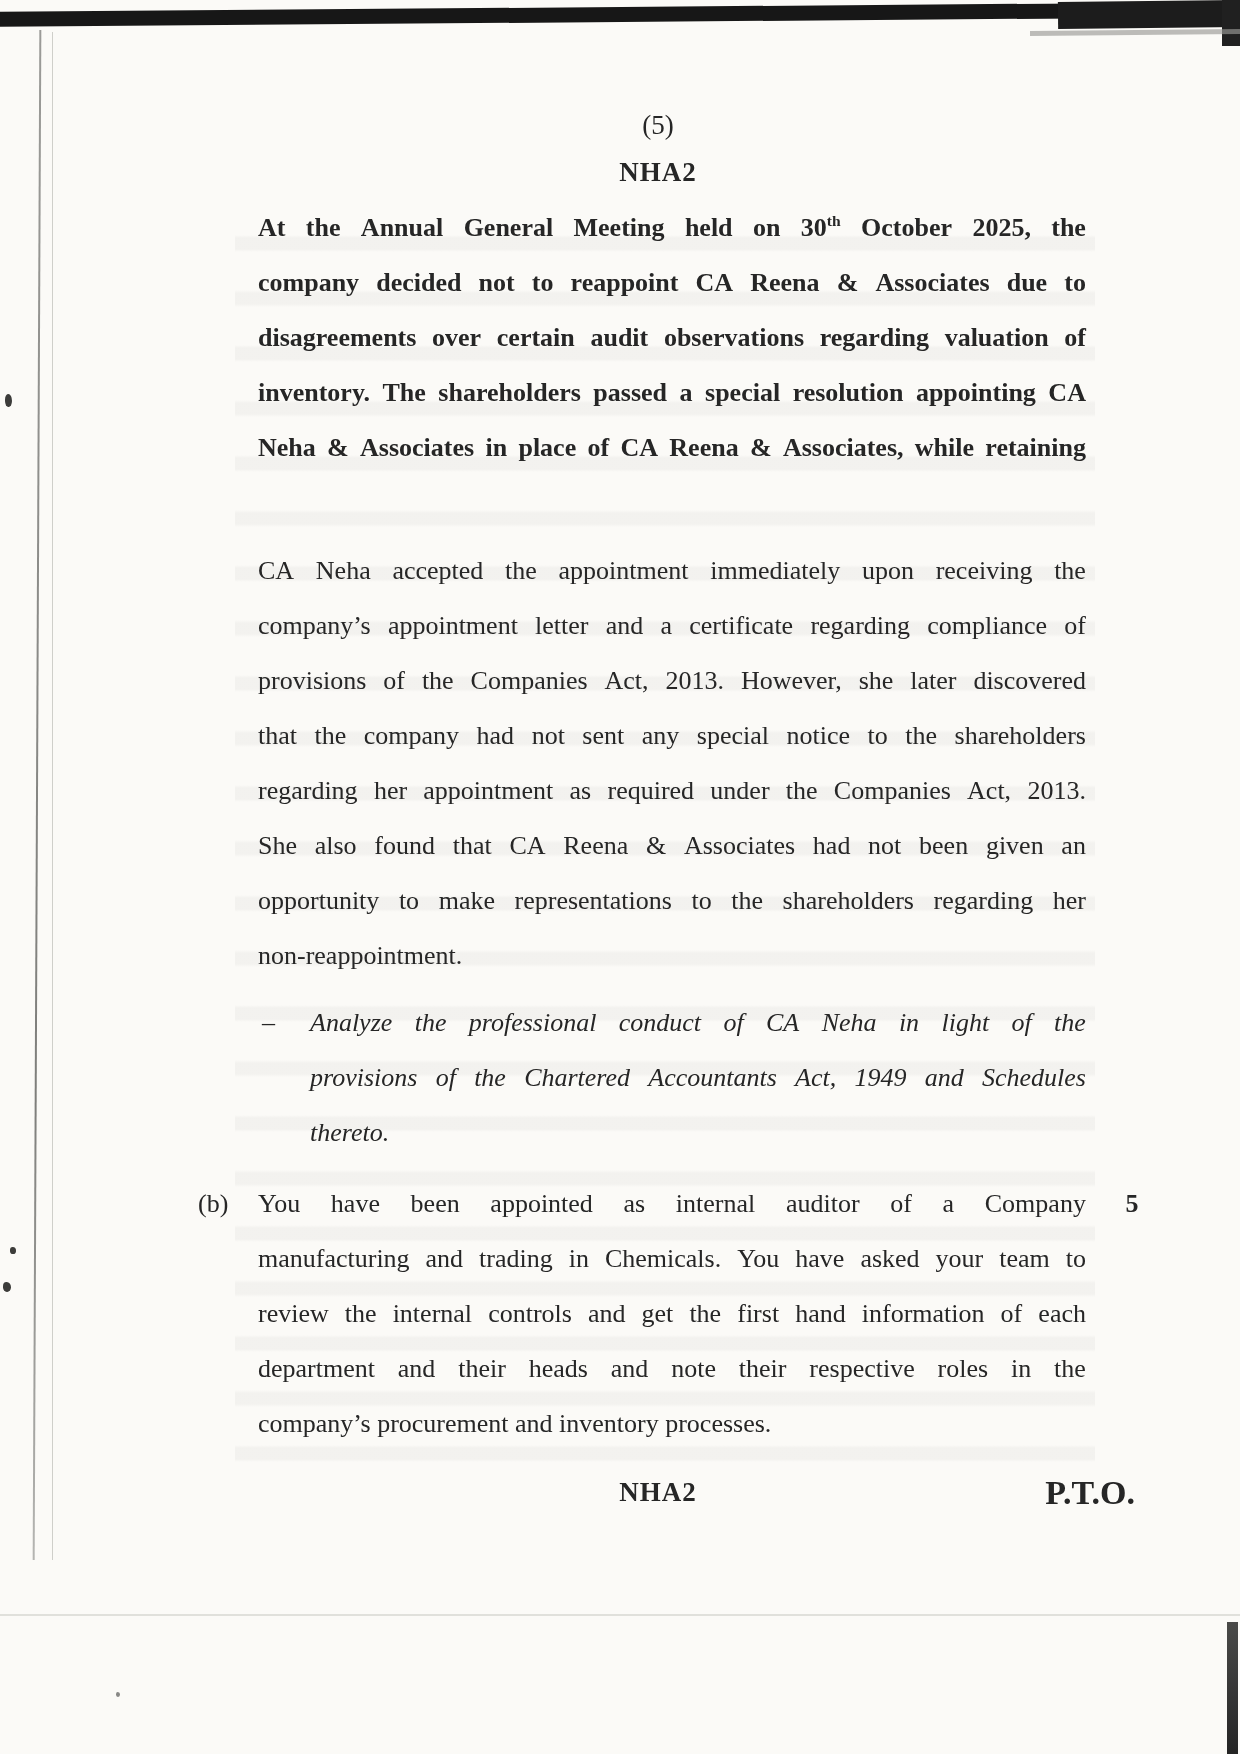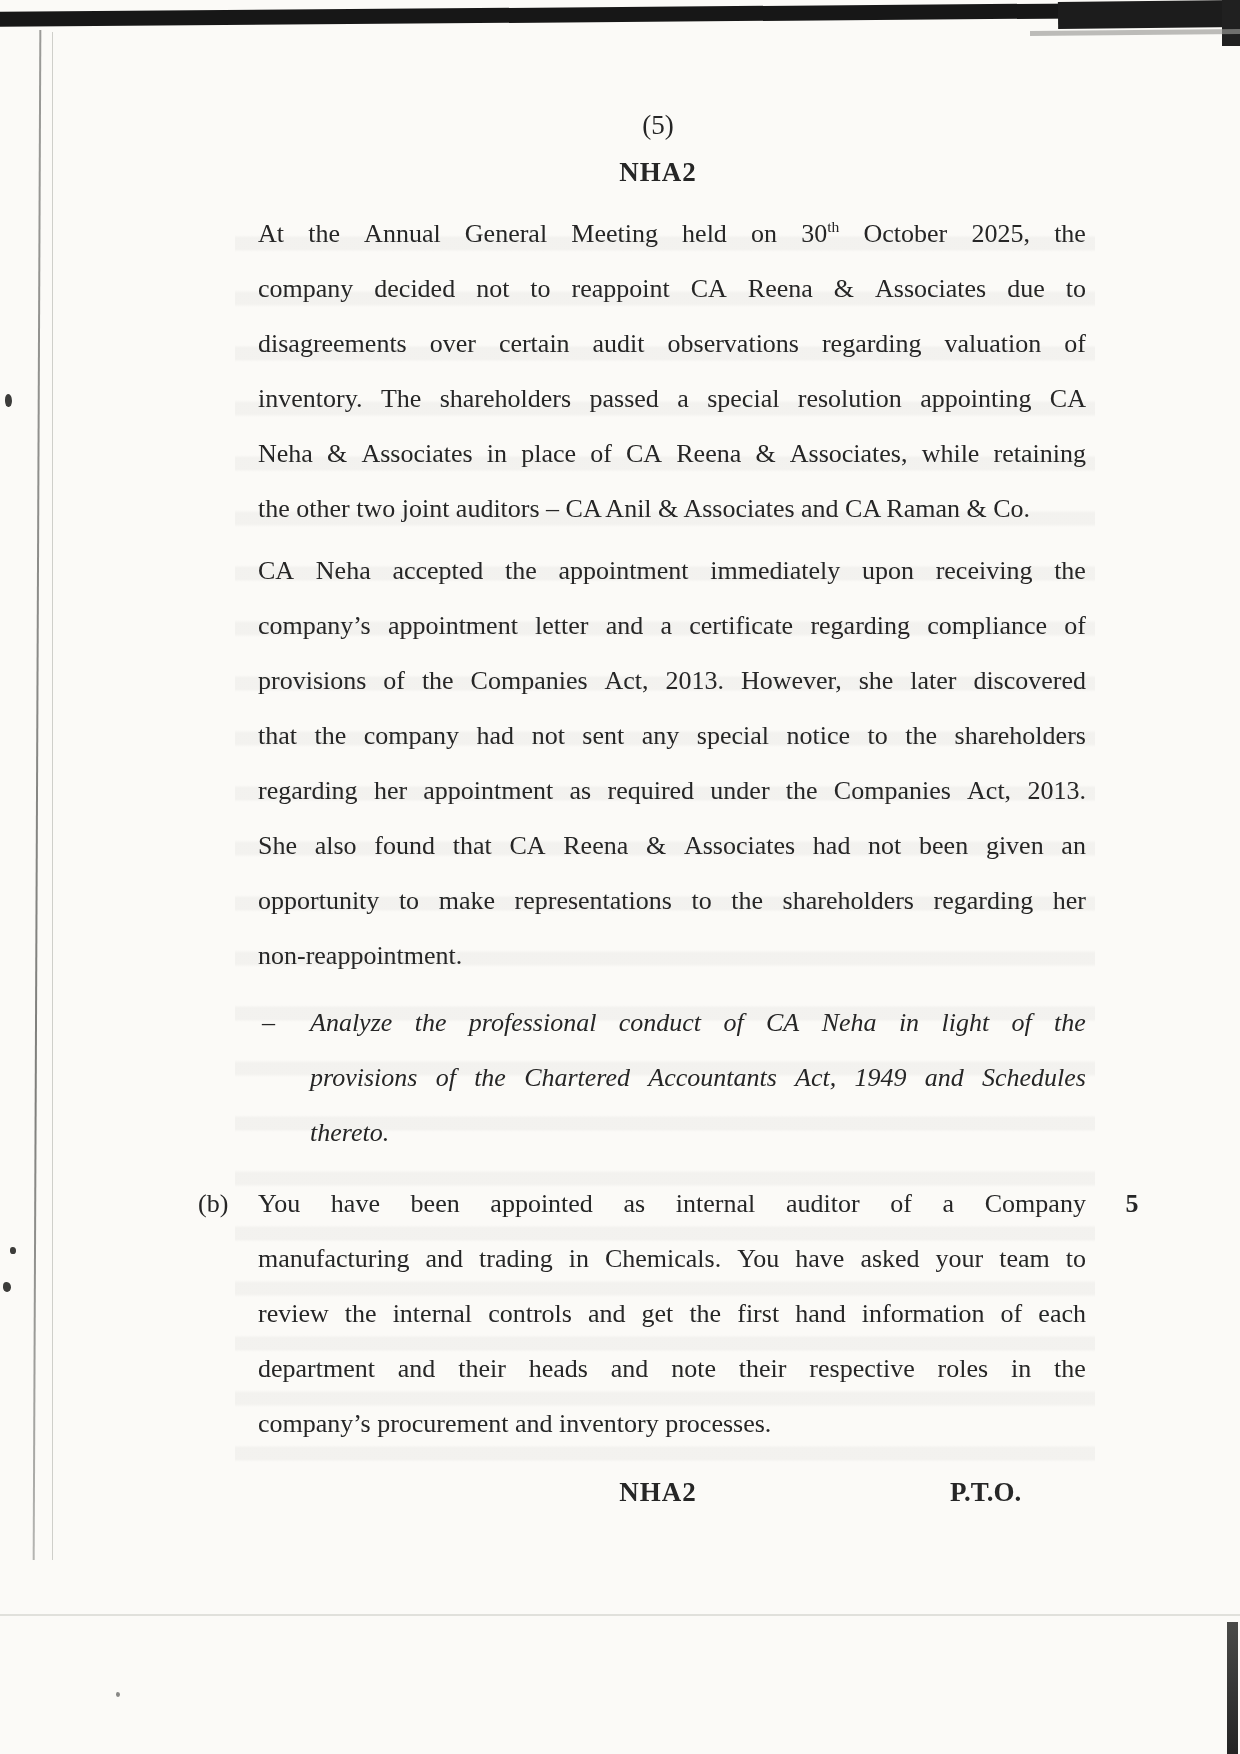--- a/index.html
+++ b/index.html
@@ -23,29 +23,29 @@
          background:repeating-linear-gradient(to bottom,transparent 0 30px,rgba(90,90,88,0.05) 33px 44px,transparent 47px 55px);}
   
   .centered{position:absolute;left:258px;width:800px;text-align:center;line-height:55px;font-size:27px;}
   #pageno{top:98px;}
   #code{top:145px;font-weight:bold;letter-spacing:1px;}
   .para{position:absolute;left:258px;width:828px;font-size:26px;}
   .para.indent{left:310px;width:776px;font-style:italic;}
   .line{display:flex;justify-content:space-between;line-height:55px;height:55px;white-space:nowrap;}
   .line.last{display:block;}
   sup{font-size:0.6em;line-height:0;vertical-align:super;}
-  #para1{top:206px;}
+  #para1{top:200px;font-weight:bold;}
   #para2{top:543px;}
   #bullet{top:995px;}
   #bullet-marker{position:absolute;left:262px;top:995px;font-size:26px;line-height:55px;}
   #partb{top:1176px;}
   #partb-label{position:absolute;left:198px;top:1176px;width:52px;font-size:26px;line-height:55px;}
   #marks{position:absolute;left:1112px;top:1176px;width:40px;font-size:26px;line-height:55px;font-weight:bold;text-align:center;}
   #footer-code{position:absolute;left:258px;width:800px;top:1465px;text-align:center;font-size:27px;line-height:55px;font-weight:bold;letter-spacing:1px;}
-  #pto{position:absolute;left:950px;width:185px;top:1465px;font-size:27px;line-height:55px;font-weight:bold;}
+  #pto{position:absolute;left:950px;width:185px;top:1465px;text-align:right;font-size:34px;line-height:55px;font-weight:bold;}
 </style>
 </head>
 <body>
 
 <div id="page">
 
   <div class="topbar"></div>
   <div class="topbar-right"></div>
   <div class="topbar-corner"></div>
   <div class="bar-shadow"></div>
@@ -117,21 +117,20 @@
         <span>in</span>
         <span>place</span>
         <span>of</span>
         <span>CA</span>
         <span>Reena</span>
         <span>&amp;</span>
         <span>Associates,</span>
         <span>while</span>
         <span>retaining</span>
       </div>
-      <div class="line last">the other two joint auditors – CA Anil &amp; Associates and CA Raman &amp; Co.</div>
     </div>
   <div id="para2" class="para">
       <div class="line">
         <span>CA</span>
         <span>Neha</span>
         <span>accepted</span>
         <span>the</span>
         <span>appointment</span>
         <span>immediately</span>
         <span>upon</span>

